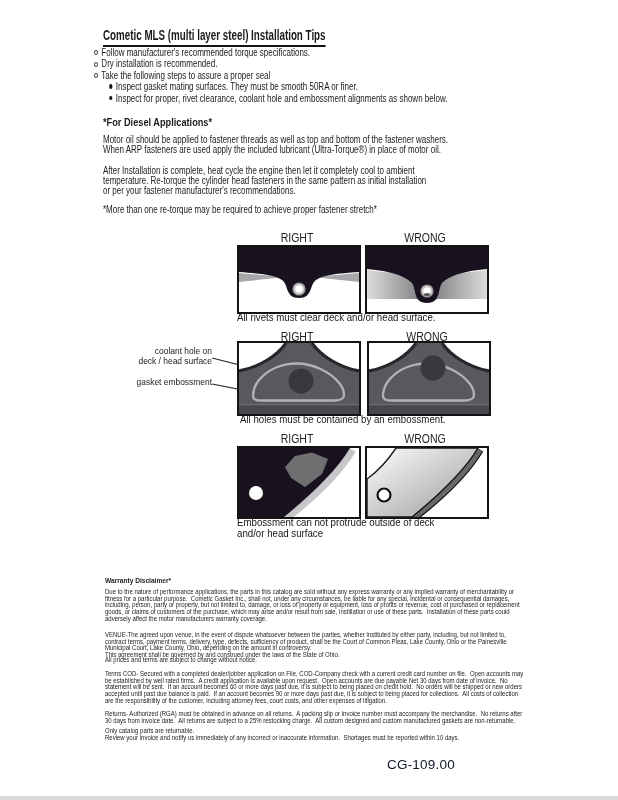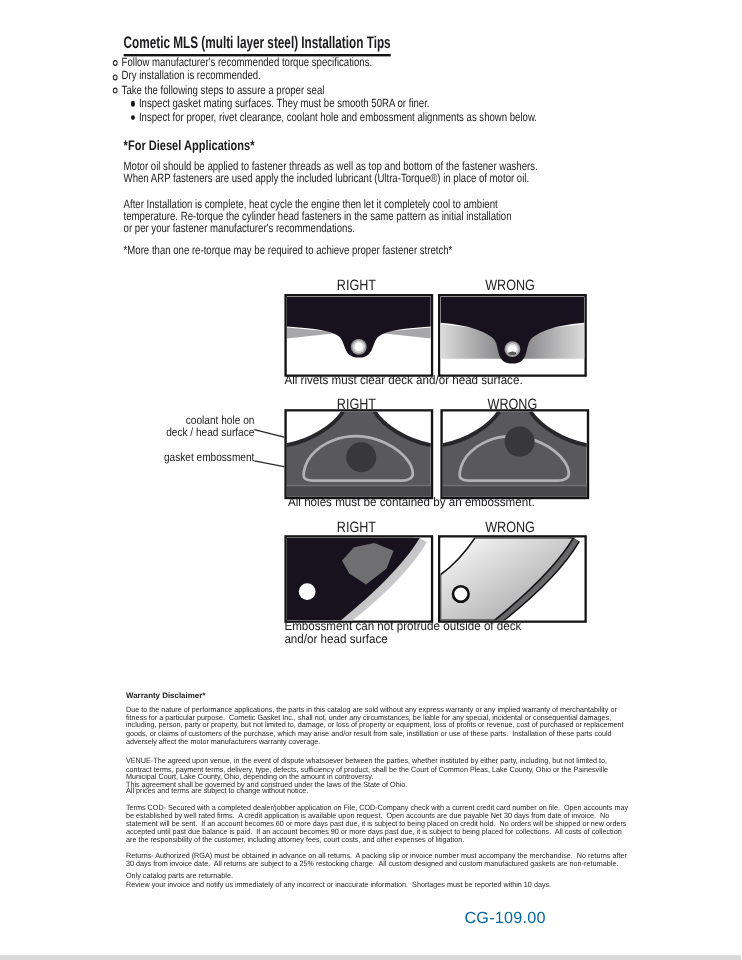--- a/index.html
+++ b/index.html
@@ -29,21 +29,21 @@
 
   .dg-label{font-size:12.5px;color:#232325;text-align:center;width:120px;white-space:nowrap;}
   .dg-img{width:120px;border:2px solid #141414;background:#fff;display:block;}
   .caption{font-size:10.3px;color:#161618;line-height:11px;white-space:pre;}
 
   .side-label{font-size:9.8px;line-height:10px;width:124px;text-align:right;white-space:pre-line;}
 
   .fine{font-size:6.4px;line-height:6.7px;white-space:pre;color:#232325;}
   .fine-h{font-size:6.6px;font-weight:bold;white-space:nowrap;color:#232325;}
 
-  .doc-code{font-size:13.5px;color:#0369a1;letter-spacing:0.2px;}
+  .doc-code{font-size:13.5px;color:#0f172a;letter-spacing:0.2px;}
   .bottom-edge{left:0;top:796px;width:618px;height:4px;background:#d9d9d9;}
 </style>
 </head>
 <body>
 
 <div class="page">
 
   <div class="abs title">Cometic MLS (multi layer steel) Installation Tips</div>
 
   <div class="abs bullets cnd">

